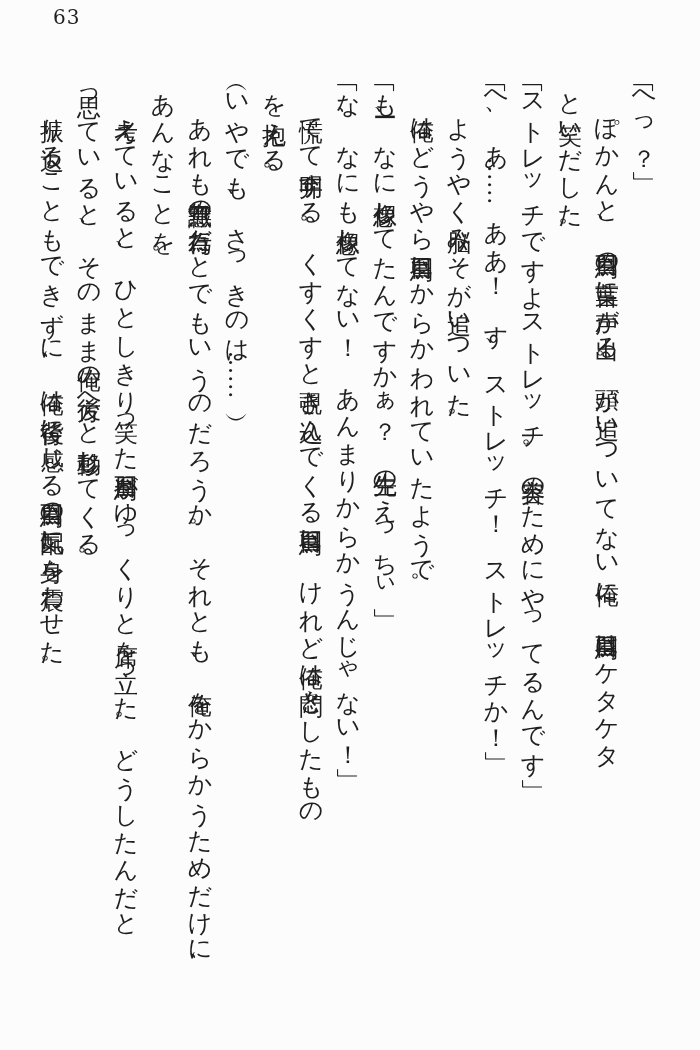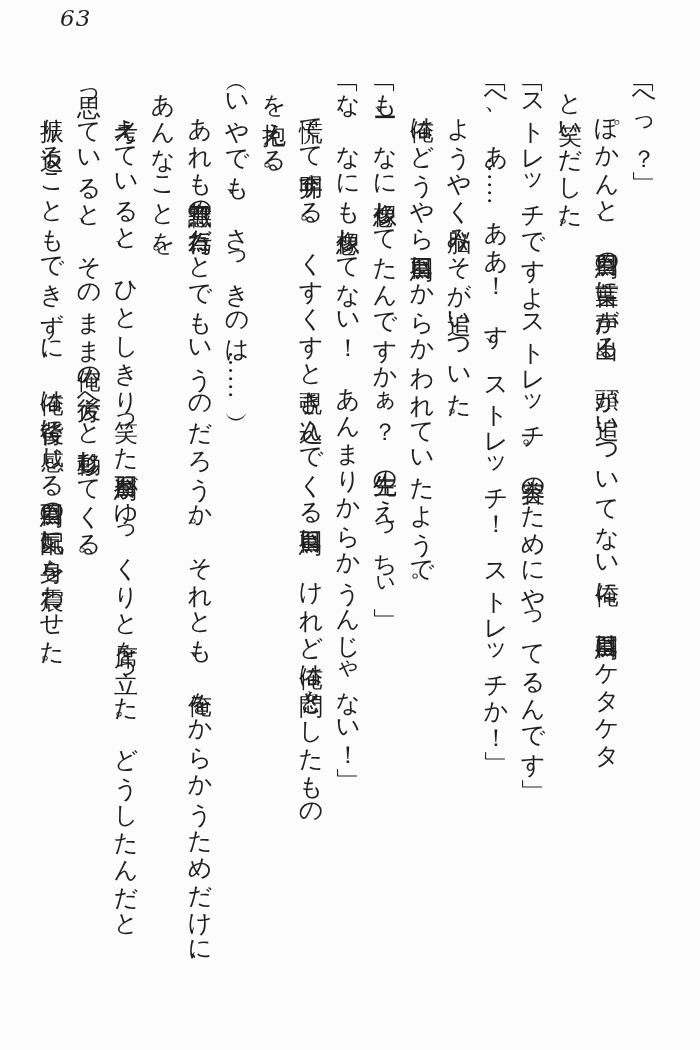--- a/index.html
+++ b/index.html
@@ -18,23 +18,22 @@
     position: relative;
     width: 700px;
     height: 1050px;
     background: var(--paper);
     color: var(--ink);
     font-family: "DejaVu Serif", "Liberation Serif", serif;
   }
   .page-number {
     position: absolute;
     top: 5px;
-    left: 60px;
-    font-size: 23px;
-    font-style: italic;
+    left: 53px;
+    font-size: 20px;
     letter-spacing: 1px;
     color: var(--ink);
   }
   .text-block {
     position: absolute;
     top: 77px;
     right: 38px;
     height: 916px;
     writing-mode: vertical-rl;
     text-orientation: mixed;

